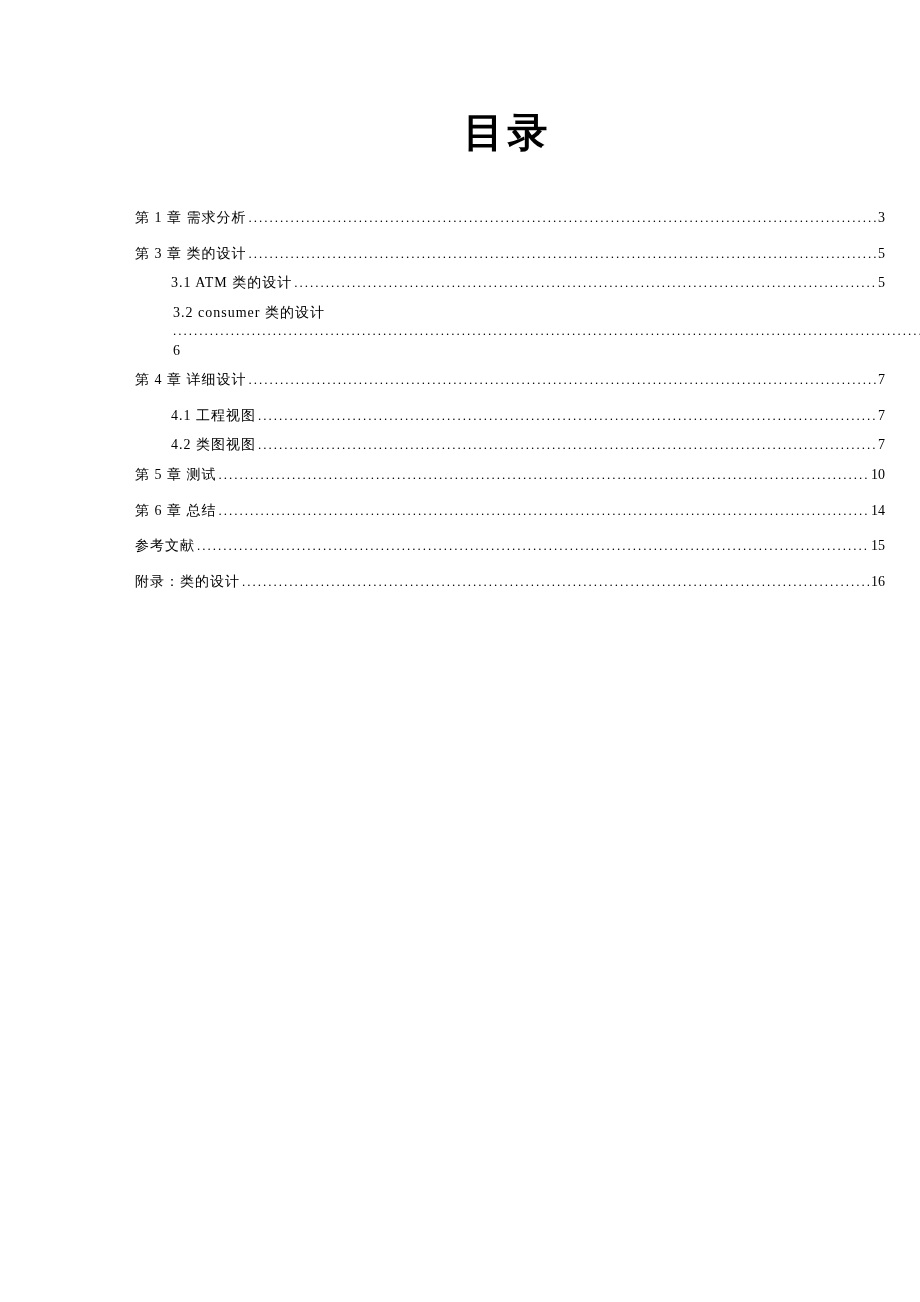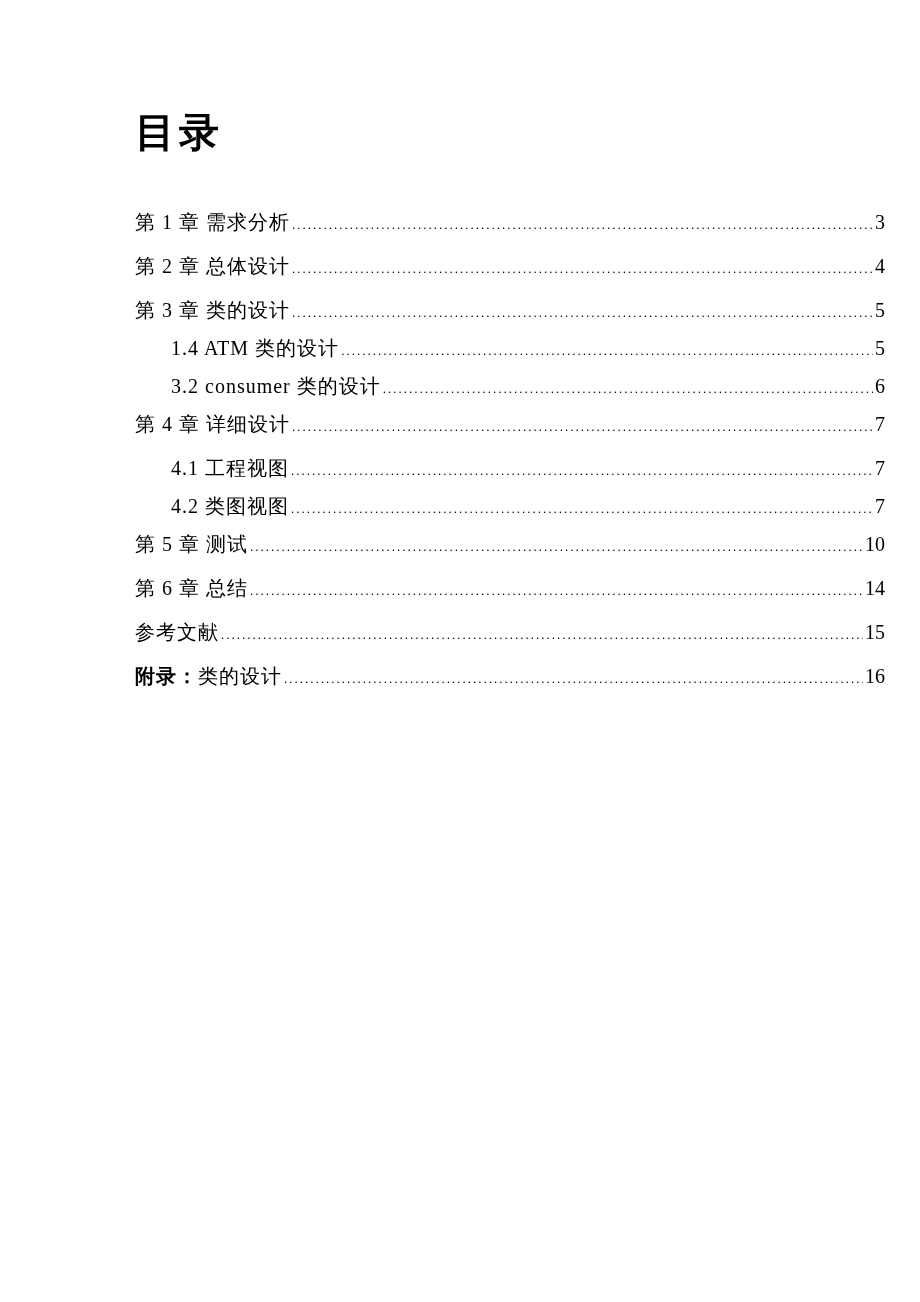--- a/index.html
+++ b/index.html
@@ -9,53 +9,54 @@
     }
     body {
       background: #ffffff;
       width: 920px;
       height: 1302px;
       font-family: "SimSun", "宋体", serif;
       color: #000000;
     }
     .page {
       padding: 105px 40px 0 135px;
+      text-align: center;
     }
     .title {
       font-size: 40px;
       font-weight: bold;
       letter-spacing: 4px;
       margin-bottom: 48px;
       font-family: "SimSun", "宋体", serif;
     }
     .toc {
       width: 750px;
     }
     .toc-row {
       display: flex;
       align-items: baseline;
-      font-size: 20px;
+      font-size: 14px;
       line-height: 1.4;
       margin-bottom: 16px;
       white-space: nowrap;
     }
     .toc-row.subsection {
       margin-bottom: 10px;
       padding-left: 36px;
     }
     .toc-row.subsection + .toc-row:not(.subsection),
     .toc-row.subsection.last-sub {
       
     }
     .toc-label {
       flex: 0 0 auto;
       letter-spacing: 1px;
     }
     .toc-label .bold {
-      font-weight: bold;
+      font-weight: normal;
     }
     .toc-dots {
       flex: 1 1 auto;
       overflow: hidden;
       position: relative;
       margin: 0 2px;
     }
     .toc-dots::after {
       content: ".................................................................................................................................................................................................................................................................";
       letter-spacing: 2px;
@@ -75,39 +76,34 @@
   <h1 class="title">目录</h1>
 
   <div class="toc">
 
     <div class="toc-row">
       <span class="toc-label">第 1 章 需求分析</span>
       <span class="toc-dots"></span>
       <span class="toc-page">3</span>
     </div>
 
-    <div class="toc-row">
-      <span class="toc-label">第 2 章 总体设计</span>
-      <span class="toc-dots"></span>
-      <span class="toc-page">4</span>
-    </div>
 
     <div class="toc-row" style="margin-bottom:10px;">
       <span class="toc-label">第 3 章 类的设计</span>
       <span class="toc-dots"></span>
       <span class="toc-page">5</span>
     </div>
 
     <div class="toc-row subsection">
-      <span class="toc-label">1.4 ATM 类的设计</span>
+      <span class="toc-label">3.1 ATM 类的设计</span>
       <span class="toc-dots"></span>
       <span class="toc-page">5</span>
     </div>
 
-    <div class="toc-row subsection" style="">
+    <div class="toc-row subsection" style="flex-direction:column;">
       <span class="toc-label">3.2 consumer 类的设计</span>
       <span class="toc-dots"></span>
       <span class="toc-page">6</span>
     </div>
 
     <div class="toc-row" style="">
       <span class="toc-label">第 4 章 详细设计</span>
       <span class="toc-dots"></span>
       <span class="toc-page">7</span>
     </div>

